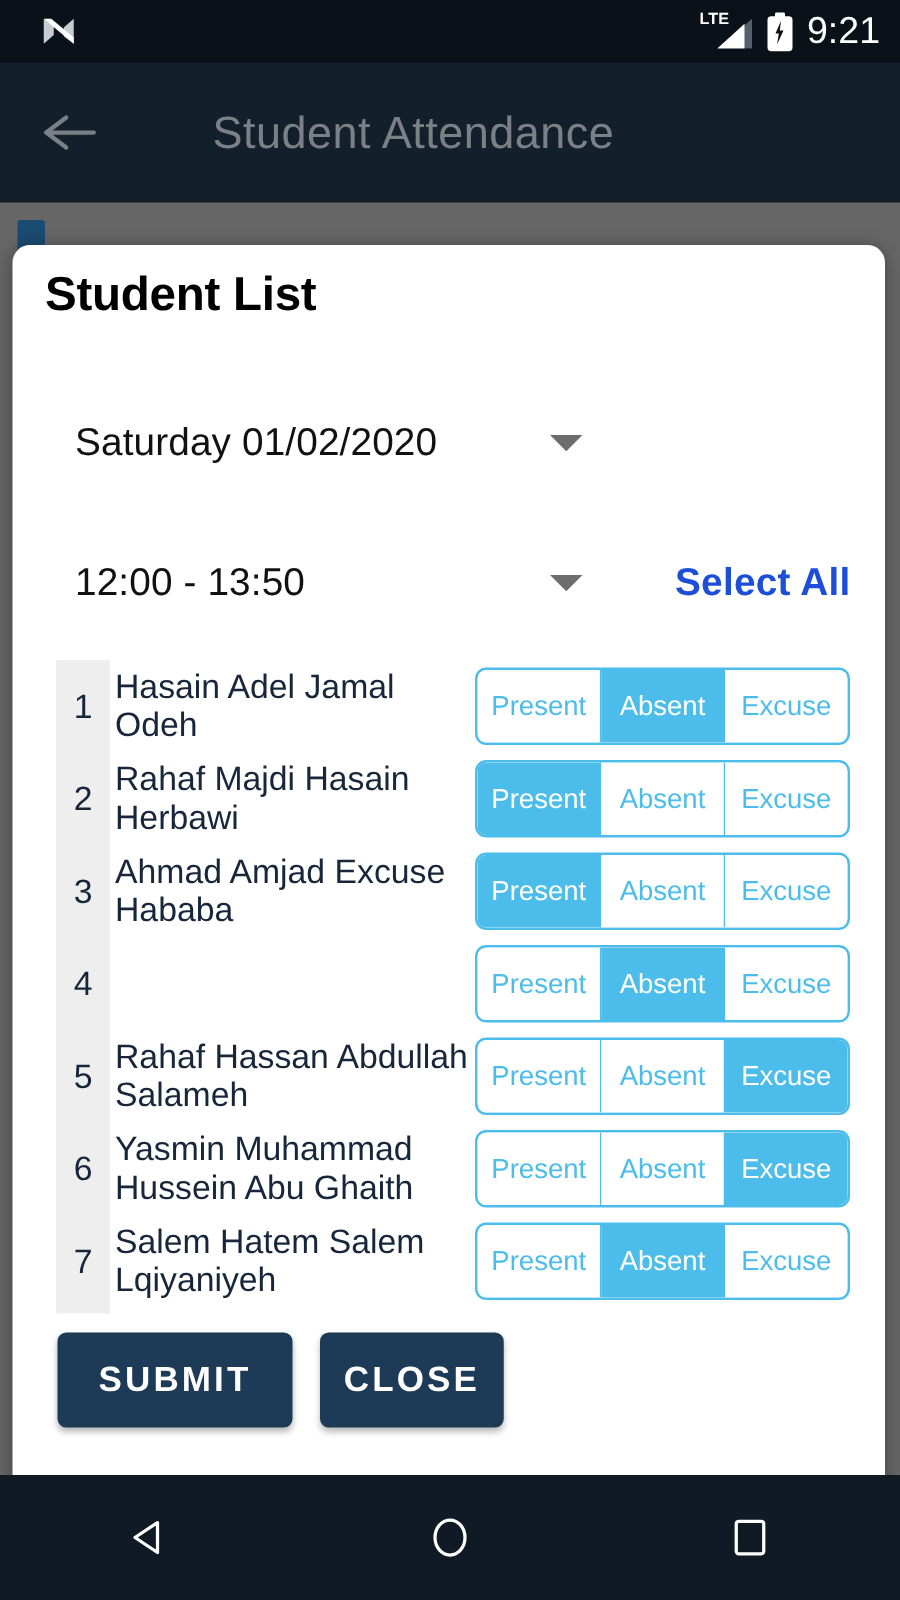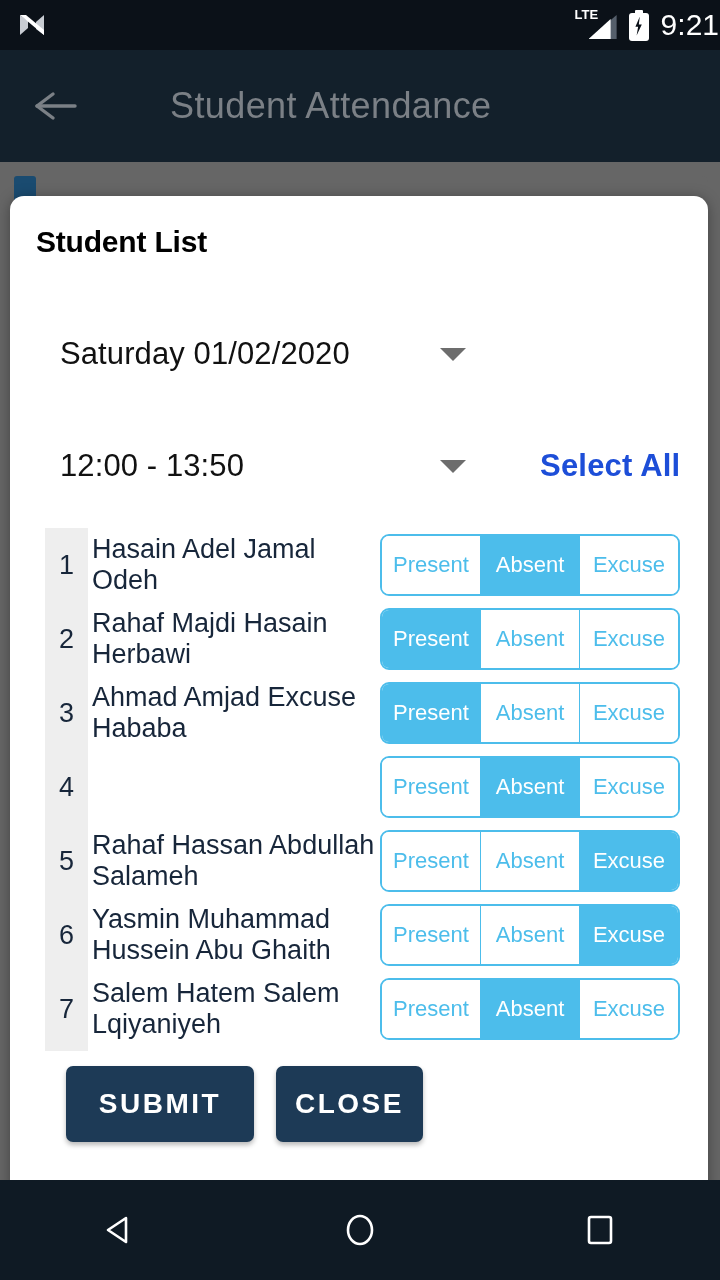--- a/index.html
+++ b/index.html
@@ -7,21 +7,21 @@
   body {
     font-family:"Liberation Sans", sans-serif;
     background:#0d1620;
     position:relative;
   }
 
   
   .status-bar{
     position:absolute; left:0; top:0; width:720px; height:50px;
     background:#0b1118; display:flex; align-items:center;
-    padding:0 1px; color:#ffffff;
+    padding:0 16px; color:#ffffff;
   }
   .n-logo{ width:34px; height:34px; position:relative; margin-left:14px; }
   .n-logo svg{ display:block; }
   .status-right{ margin-left:auto; display:flex; align-items:center; gap:12px; }
   .lte-wrap{ position:relative; width:42px; height:32px; }
   .lte-text{
     position:absolute; left:0px; top:-1px; font-size:13px; font-weight:bold;
     color:#ffffff; letter-spacing:0px; line-height:13px;
   }
   .sig-bg{ position:absolute; right:0; bottom:2px; width:28px; height:24px;
@@ -64,22 +64,22 @@
   }
 
   
   .dialog{
     position:absolute; left:10px; top:196px; width:698px; height:1000px;
     background:#ffffff; border-radius:14px;
     box-shadow:0 2px 14px rgba(0,0,0,.35);
     overflow:hidden;
   }
   .dialog-title{
-    position:absolute; left:26px; top:29px;
-    font-size:30px; font-weight:bold; color:#000000; letter-spacing:-0.2px;
+    position:absolute; left:26px; top:19px;
+    font-size:38px; font-weight:bold; color:#000000; letter-spacing:-0.2px;
   }
 
   .select-row{ position:absolute; left:0; width:698px; display:flex; align-items:center; }
   .select-date{ top:140px; }
   .select-time{ top:252px; }
   .select-value{
     margin-left:50px; font-size:31px; color:#111111; letter-spacing:0.1px;
   }
   .caret{
     width:0;height:0;border-left:13px solid transparent;border-right:13px solid transparent;
@@ -121,21 +121,21 @@
     flex:1; display:flex; align-items:center; justify-content:center;
     font-size:22px; color:#4cbdeb; border-right:1px solid #4cbdeb;
     background:#ffffff;
   }
   .seg-btn:last-child{ border-right:none; }
   .seg-btn.on{ background:#4cbdeb; color:#ffffff; }
 
   
   .actions{
     position:absolute; left:0; top:870px; width:698px;
-    display:flex; gap:22px; padding-left:56px;
+    display:flex; gap:22px; padding-left:36px;
   }
   .btn{
     height:76px; background:#1d3a56; color:#ffffff; border:none;
     border-radius:7px; font-size:28px; font-weight:bold; letter-spacing:2.5px;
     font-family:"Liberation Sans", sans-serif;
     box-shadow:0 3px 5px rgba(0,0,0,.28); cursor:pointer;
   }
   .btn-submit{ width:188px; }
   .btn-close{ width:147px; }
 

